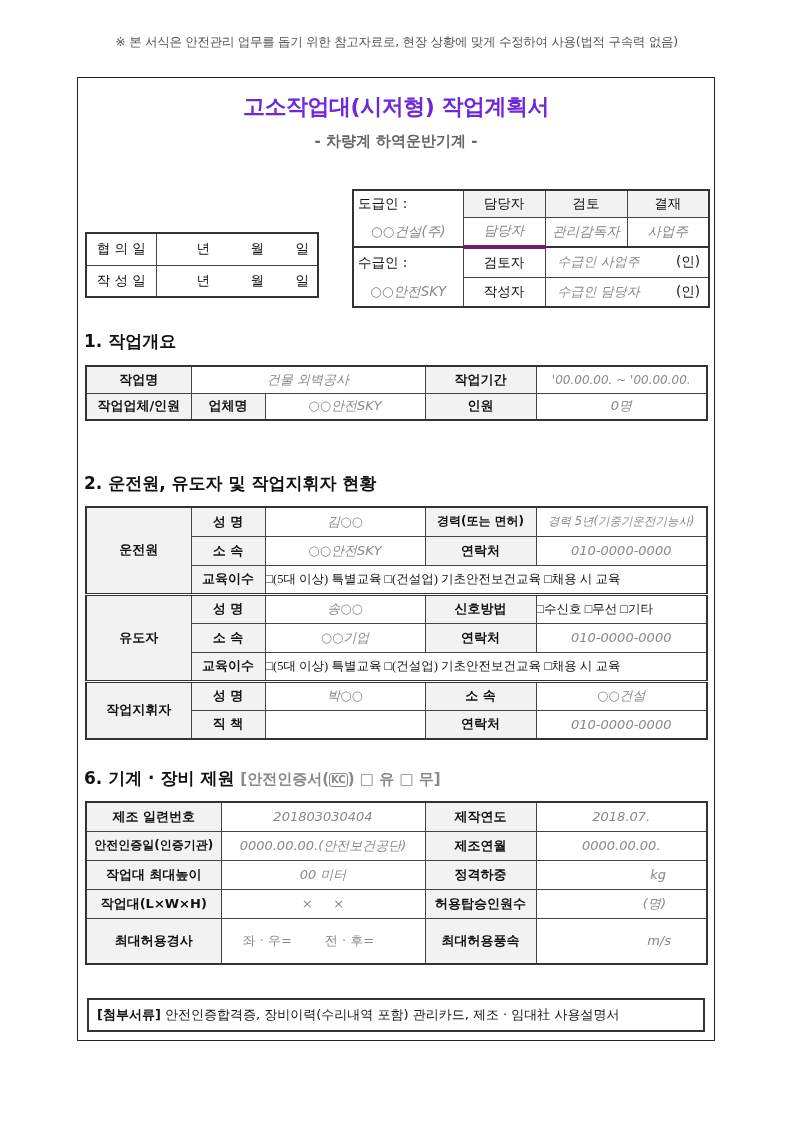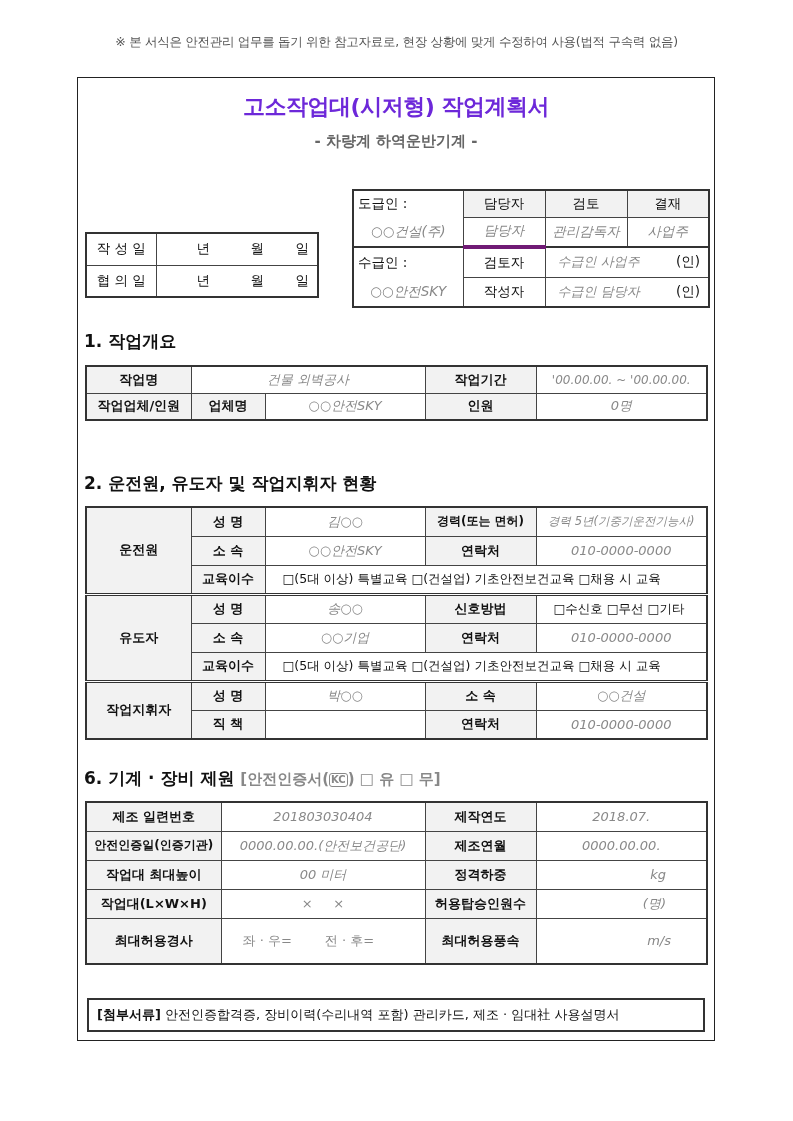--- a/index.html
+++ b/index.html
@@ -15,21 +15,21 @@
   .date-table td { font-size: 13.5px; }
   .date-table { border: 2px solid #333; }
   .appr { border: 2px solid #333; }
   .appr td { font-size: 13.5px; }
   .appr .lbl { text-align: left; padding-left: 4px; border-bottom: none; }
   .appr .lblv { text-align: center; color: #888; font-style: italic; border-top: none; margin-top: 6px; }
   .section-h { position: absolute; left: 84px; font-size: 17px; font-weight: bold; color: #111; }
   .section-h .aux { font-size: 15px; color: #888; font-weight: bold; }
   .t1, .t2, .t3 { border: 2px solid #333; }
   .dbl-top td { border-top: 3px double #333; }
-  .chk { font-size: 12.5px; color: #111; text-align: left; padding-left: 17px; }
+  .chk { font-size: 12.5px; color: #111; text-align: left; padding-left: 0; font-family: Liberation Serif, serif; }
   .attach { position: absolute; left: 87px; top: 998px; width: 618px; height: 34px; border: 2px solid #333; box-sizing: border-box; font-size: 13px; line-height: 30px; padding-left: 8px; }
   .attach b { font-weight: bold; }
   .kc { display: inline-block; font-size: 10px; border: 1px solid #888; border-radius: 3px; padding: 0 1px; line-height: 12px; vertical-align: middle; }
 </style>
 </head>
 <body>
 
 <div class="notice">※ 본 서식은 안전관리 업무를 돕기 위한 참고자료로, 현장 상황에 맞게 수정하여 사용(법적 구속력 없음)</div>
 <div class="frame"></div>
 <div class="title">고소작업대(시저형) 작업계획서</div>
@@ -37,27 +37,27 @@
 
 <table class="date-table" style="left:85px; top:232px; width:232px;">
   <colgroup>
       <col style="width:70px">
       <col style="width:54px">
       <col style="width:54px">
       <col style="width:54px">
     </colgroup>
   <tbody>
       <tr style="height:32px">
-    <td>작 성 일</td>
+    <td>협 의 일</td>
     <td style="border-right:none;text-align:right;">년</td>
     <td style="border-left:none;border-right:none;text-align:right;">월</td>
     <td style="border-left:none;text-align:right;padding-right:8px;">일</td>
   </tr>
   <tr style="height:32px">
-    <td>협 의 일</td>
+    <td>작 성 일</td>
     <td style="border-right:none;text-align:right;">년</td>
     <td style="border-left:none;border-right:none;text-align:right;">월</td>
     <td style="border-left:none;text-align:right;padding-right:8px;">일</td>
   </tr>
 </tbody>
   </table>
 
 <table class="appr" style="left:352px; top:189px; width:356px;">
   <colgroup>
       <col style="width:110px">

